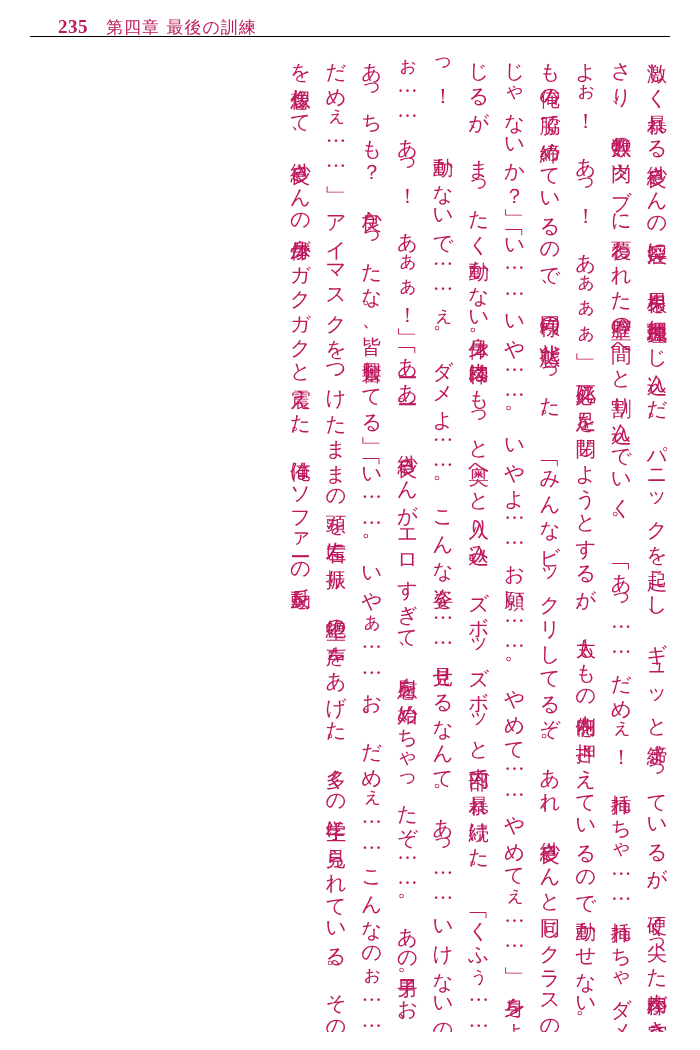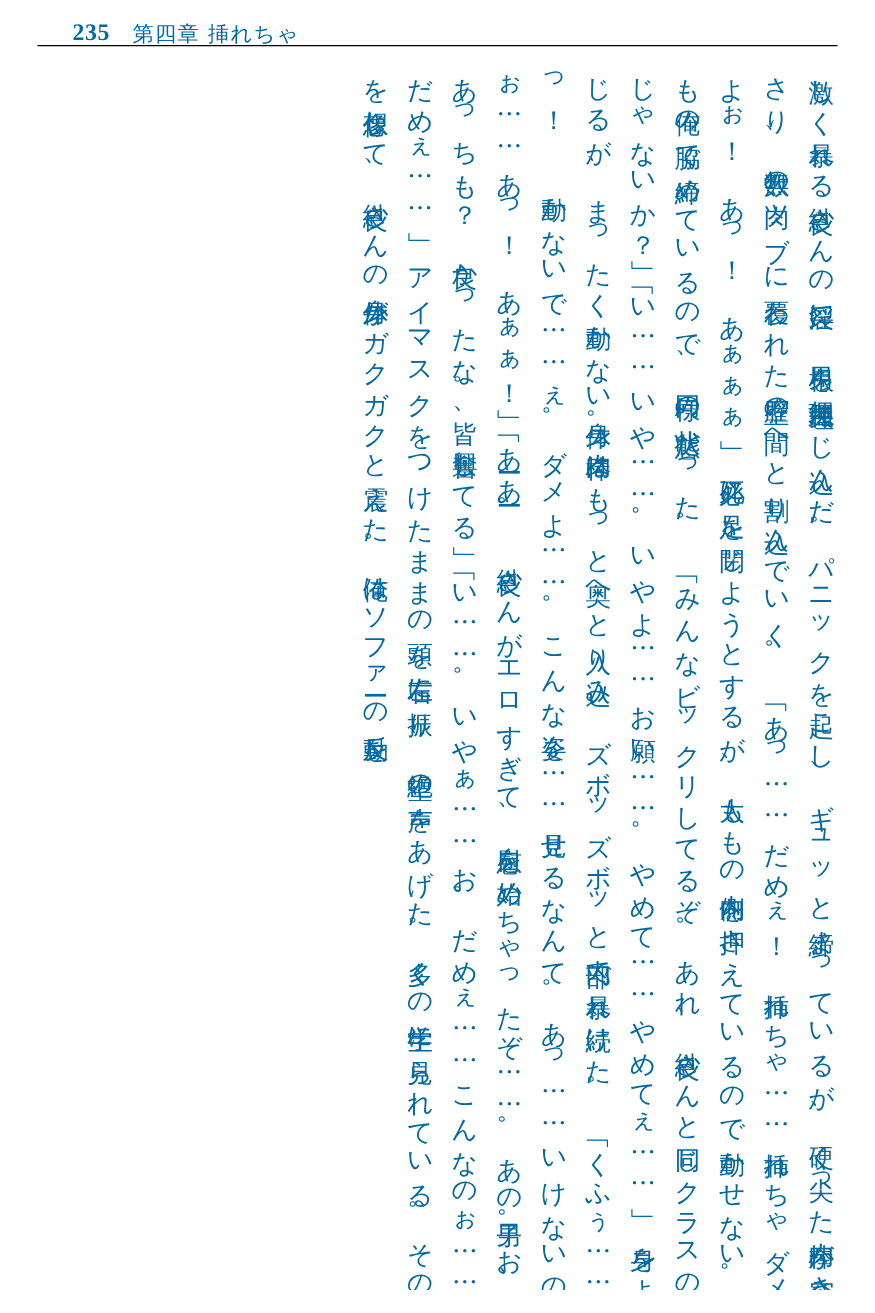--- a/index.html
+++ b/index.html
@@ -7,21 +7,21 @@
     padding: 0;
     background: #ffffff;
   }
   .page {
     position: relative;
     width: 700px;
     height: 1032px;
     background: #ffffff;
     overflow: hidden;
     font-family: "Liberation Serif", "DejaVu Serif", serif;
-    color: #0369a1;
+    color: #be185d;
   }
   
   .header {
     position: absolute;
     top: 10px;
     left: 0;
     width: 700px;
     height: 34px;
     display: flex;
     align-items: center;
@@ -69,21 +69,21 @@
     text-align: justify;
   }
 </style>
 </head>
 <body>
 
 <div class="page">
 
   <div class="header">
     <span class="page-number">235</span>
-    <span class="chapter-title">第四章 挿れちゃ</span>
+    <span class="chapter-title">第四章 最後の訓練</span>
   </div>
   <div class="header-rule"></div>
 
   <div class="body-area">
     <div class="vtext">激しく暴れる紗良さんの淫裂に、男根を無理矢理ねじ込んだ。パニックを起こし、ギュッと締まっているが、硬く尖った肉棒が突き刺さり、無数の肉ツブに覆われた膣壁の間へと割り込んでいく。
 「あっ……だめぇ！　挿れちゃ……挿れちゃダメよぉ！　あっ！　あぁぁぁ」
 必死に足を閉じようとするが、太ももの内側を押さえているので動かせない。両手も俺の脇で締めているので、同様の状態だった。
 「みんなビックリしてるぞ。あれ、紗良さんと同じクラスの女子じゃないか？」
 「い……いや……。いやよ……お願い……。やめて……やめてぇ……」
 身をよじるが、まったく動かない身体。肉棒はもっと奥へと入り込み、ズボッズボッと内部で暴れ続けた。

